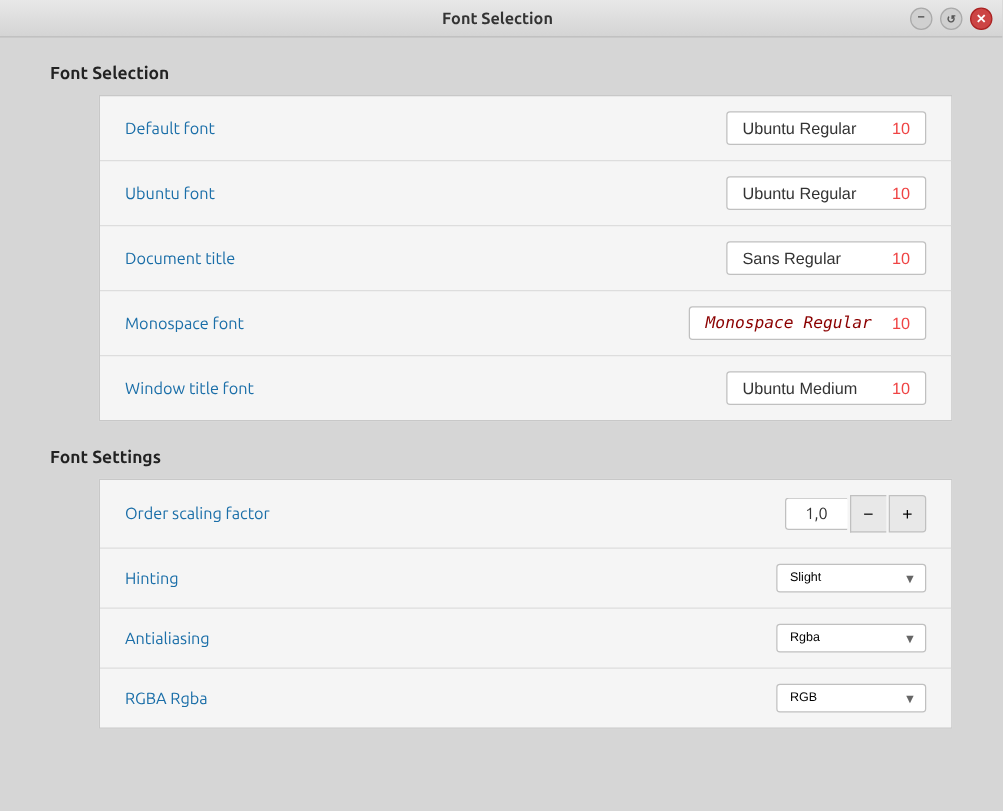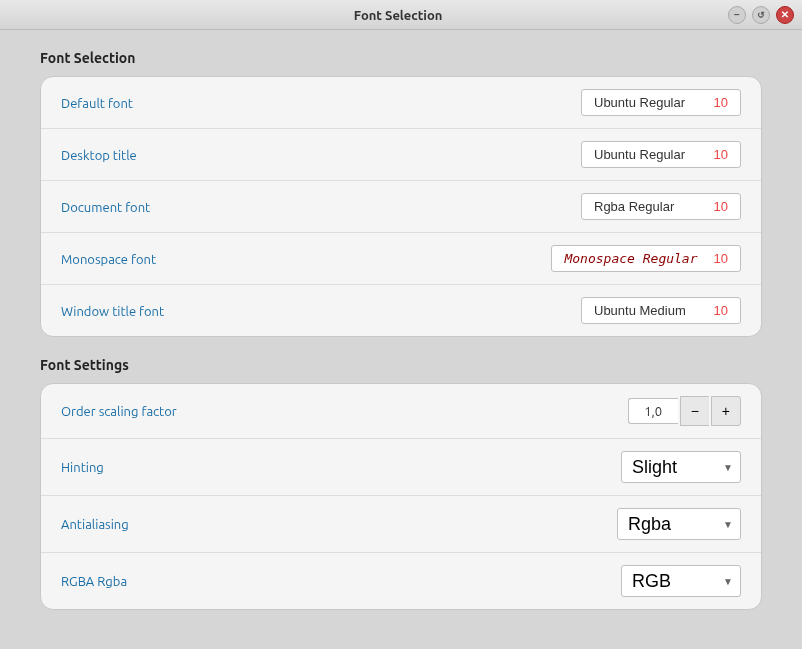--- a/index.html
+++ b/index.html
@@ -84,22 +84,23 @@
     .section-title {
       font-size: 14px;
       font-weight: bold;
       color: #222;
       margin-bottom: 10px;
     }
 
     .section-box {
       background: #f5f5f5;
       border: 1px solid #c8c8c8;
-      border-radius: 13px;
+      border-radius: 0;
       margin-bottom: 20px;
+      margin-left: 39px;
     }
 
     .row {
       display: flex;
       align-items: center;
       justify-content: space-between;
       padding: 12px 20px;
       border-bottom: 1px solid #ddd;
     }
 
@@ -176,21 +177,21 @@
     .dropdown-wrapper {
       position: relative;
       display: inline-block;
     }
 
     .dropdown-wrapper select {
       background: white;
       border: 1px solid #c0c0c0;
       border-radius: 3px;
       padding: 5px 30px 5px 10px;
-      font-size: 18px;
+      font-size: 10px;
       cursor: pointer;
       min-width: 120px;
       appearance: none;
       -webkit-appearance: none;
     }
 
     .dropdown-arrow {
       position: absolute;
       right: 8px;
       top: 50%;
@@ -230,31 +231,31 @@
 
     <div class="row">
       <span class="row-label">Default font</span>
       <button class="font-button">
         <span class="font-name">Ubuntu Regular</span>
         <span class="font-size">10</span>
       </button>
     </div>
 
     <div class="row">
-      <span class="row-label">Desktop title</span>
+      <span class="row-label">Ubuntu font</span>
       <button class="font-button">
         <span class="font-name">Ubuntu Regular</span>
         <span class="font-size">10</span>
       </button>
     </div>
 
     <div class="row">
-      <span class="row-label">Document font</span>
-      <button class="font-button">
-        <span class="font-name">Rgba Regular</span>
+      <span class="row-label">Document title</span>
+      <button class="font-button">
+        <span class="font-name">Sans Regular</span>
         <span class="font-size">10</span>
       </button>
     </div>
 
     <div class="row">
       <span class="row-label">Monospace font</span>
       <button class="font-button">
         <span class="font-name monospace-font">Monospace Regular</span>
         <span class="font-size">10</span>
       </button>

